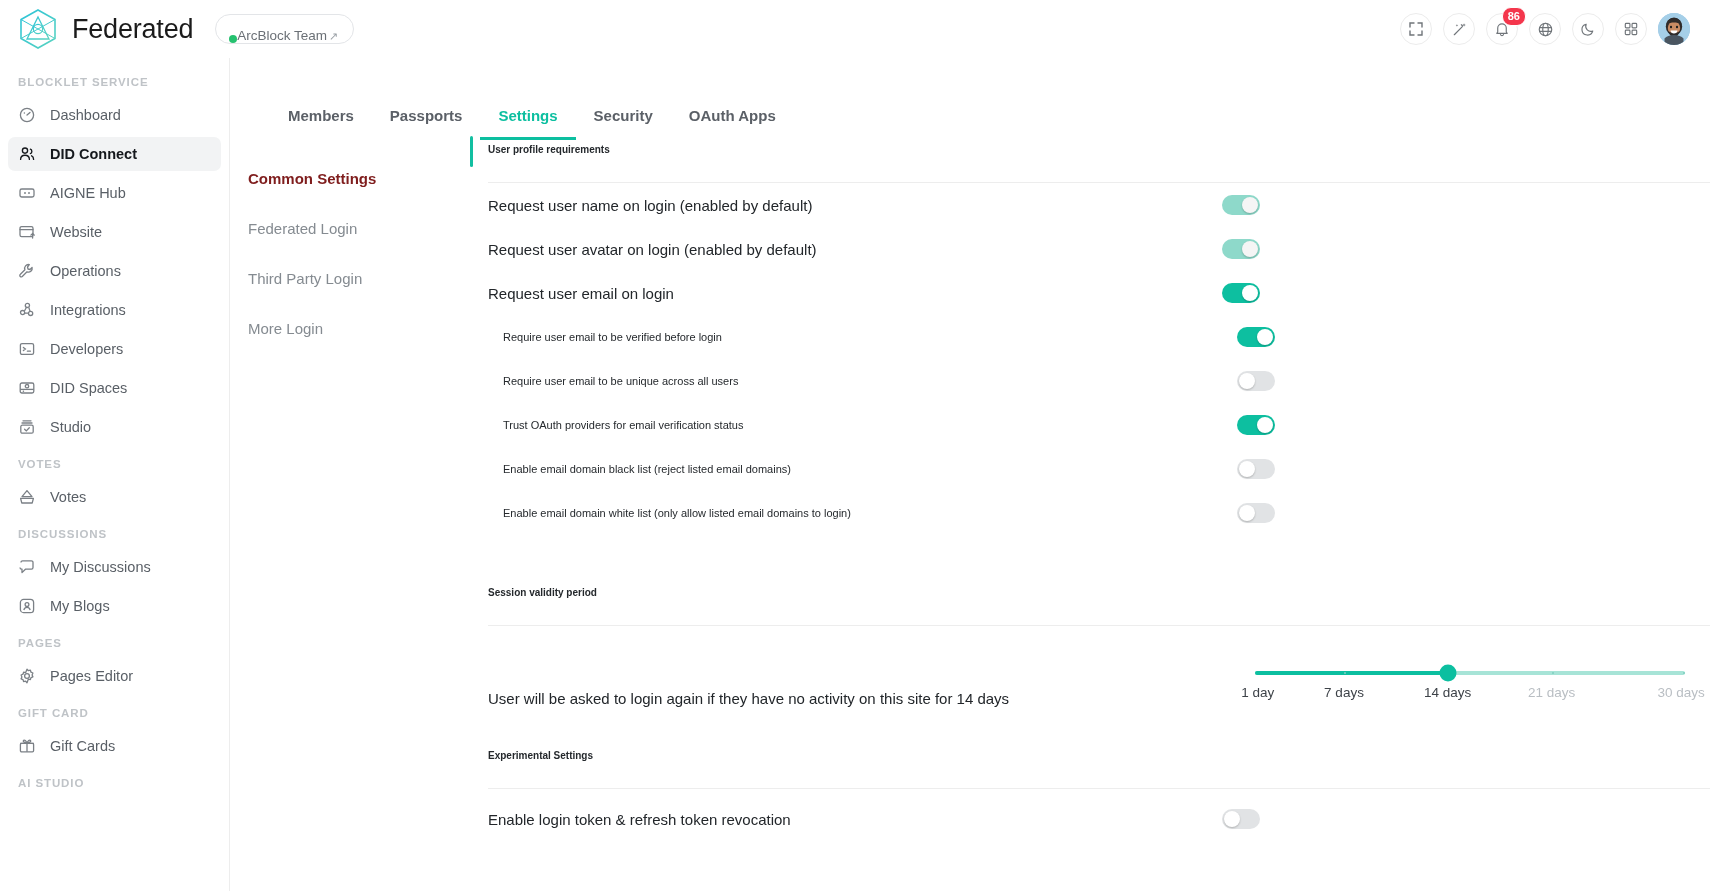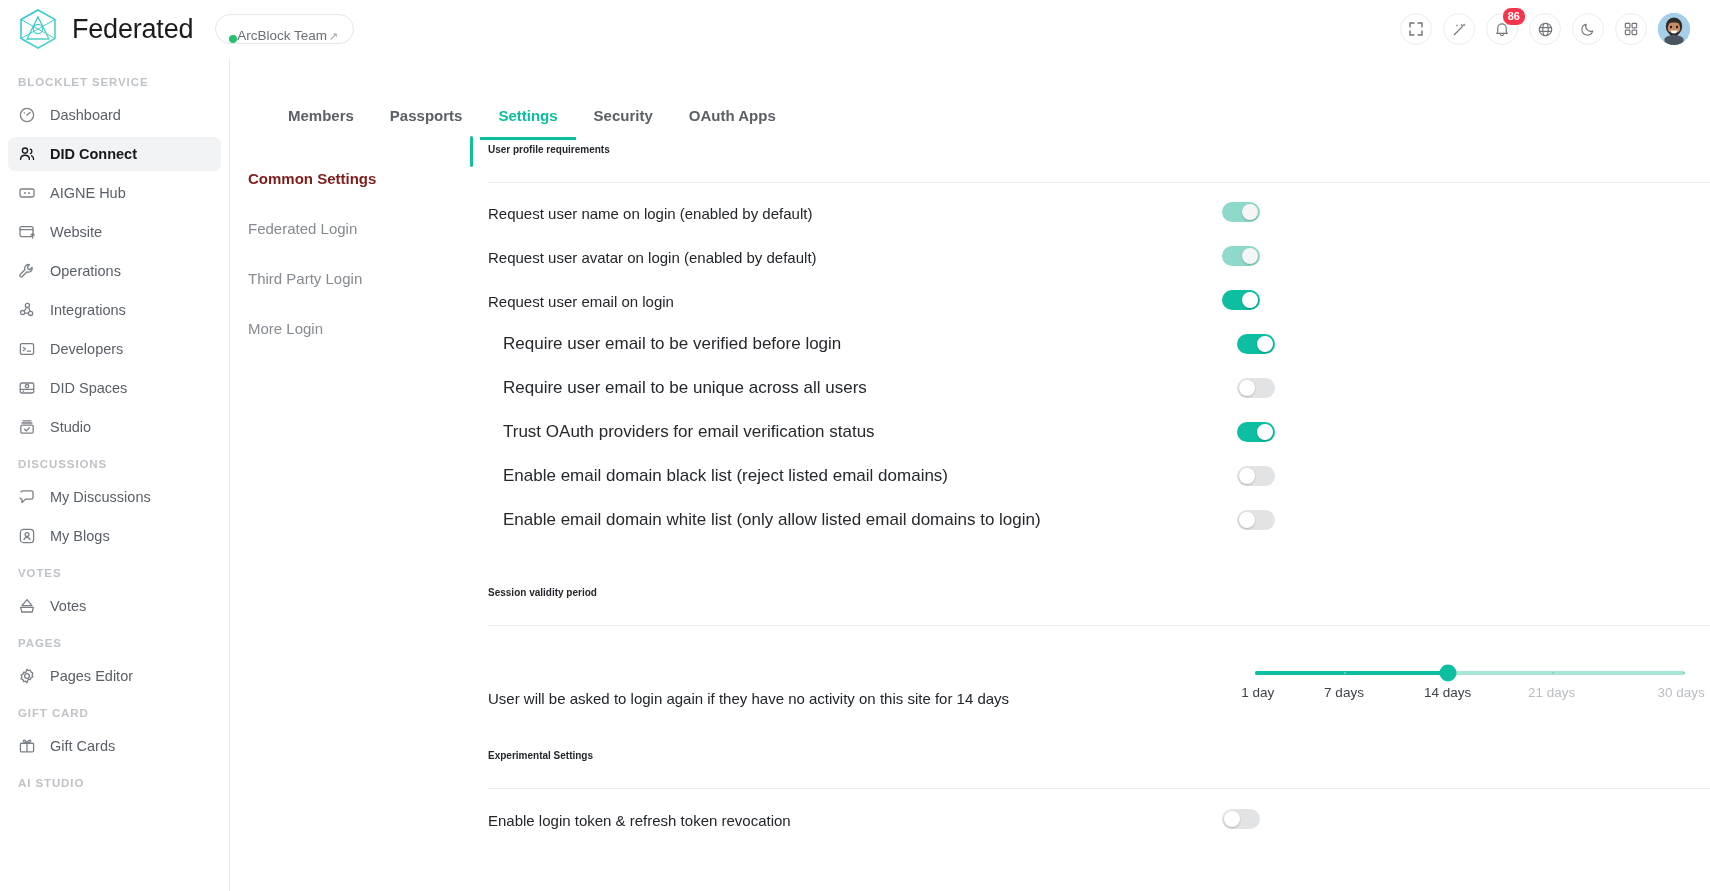--- a/index.html
+++ b/index.html
@@ -119,26 +119,26 @@
     width: 3px; background: #12bfa1; border-radius: 2px;
   }
   .section-title {
     font-size: 10px; font-weight: 700; color: #24282c;
     padding-top: 12px;
   }
   .section-rule { height: 1px; background: #ededed; margin-top: 27px; }
 
   .rows { padding-left: 18px; }
   .row {
-    display: flex; align-items: flex-end;
+    display: flex; align-items: center;
     min-height: 44px; padding: 5px 0;
   }
   .row-label { font-size: 15px; color: #22262a; }
   .row.sub { padding-left: 15px; }
-  .row.sub .row-label { font-size: 17px; color: #25292d; }
+  .row.sub .row-label { font-size: 11px; color: #25292d; }
   .row-ctrl { margin-left: auto; padding-right: 450px; display: flex; align-items: center; }
   .row.sub .row-ctrl { padding-right: 435px; }
 
   
   .sw {
     width: 38px; height: 20px; border-radius: 11px;
     position: relative; cursor: pointer; flex: none;
     background: #e1e3e5;
   }
   .sw .knob {
@@ -368,51 +368,51 @@
                 <path d="M5 2.8h8M4 5h10"></path>
                 <rect x="2.8" y="7.2" width="12.4" height="8" rx="1.5"></rect>
                 <path d="M6.6 11.2l1.7 1.7 3-3.2"></path>
               </svg>
             </span>
           <span>Studio</span>
         </div>
       </div>
 
       <div class="nav-group">
+        <div class="nav-group-title">VOTES</div>
+        <div class="nav-item">
+          <span class="ni">
+              <svg width="18" height="18" viewBox="0 0 18 18" fill="none" stroke="currentColor" stroke-width="1.3" stroke-linejoin="round">
+                <path d="M9 2.6L4 8.6h10z"></path>
+                <path d="M2.6 10.4h12.8l-1.2 4.6H3.8z"></path>
+              </svg>
+            </span>
+          <span>Votes</span>
+        </div>
+      </div>
+
+      <div class="nav-group">
         <div class="nav-group-title">DISCUSSIONS</div>
         <div class="nav-item">
           <span class="ni">
               <svg width="18" height="18" viewBox="0 0 18 18" fill="none" stroke="currentColor" stroke-width="1.3" stroke-linejoin="round">
                 <path d="M3 4.4a1.6 1.6 0 011.6-1.6h8.8A1.6 1.6 0 0115 4.4v5.2a1.6 1.6 0 01-1.6 1.6H7.4L4 14.6v-3.4h-.4A1.6 1.6 0 012 9.6"></path>
               </svg>
             </span>
           <span>My Discussions</span>
         </div>
         <div class="nav-item">
           <span class="ni">
               <svg width="18" height="18" viewBox="0 0 18 18" fill="none" stroke="currentColor" stroke-width="1.3">
                 <rect x="2.4" y="2.4" width="13.2" height="13.2" rx="3.2"></rect>
                 <circle cx="9" cy="7.6" r="1.9"></circle>
                 <path d="M5.8 13c.5-1.8 1.7-2.7 3.2-2.7s2.7.9 3.2 2.7"></path>
               </svg>
             </span>
           <span>My Blogs</span>
-        </div>
-      </div>
-
-      <div class="nav-group">
-        <div class="nav-group-title">VOTES</div>
-        <div class="nav-item">
-          <span class="ni">
-              <svg width="18" height="18" viewBox="0 0 18 18" fill="none" stroke="currentColor" stroke-width="1.3" stroke-linejoin="round">
-                <path d="M9 2.6L4 8.6h10z"></path>
-                <path d="M2.6 10.4h12.8l-1.2 4.6H3.8z"></path>
-              </svg>
-            </span>
-          <span>Votes</span>
         </div>
       </div>
 
       <div class="nav-group">
         <div class="nav-group-title">PAGES</div>
         <div class="nav-item">
           <span class="ni">
               <svg width="18" height="18" viewBox="0 0 18 18" fill="none" stroke="currentColor" stroke-width="1.3" stroke-linejoin="round">
                 <circle cx="9" cy="9" r="2.4"></circle>
                 <path d="M9 2.2l1.4 1.5 2-.5.6 2 1.9.8-.8 1.9.8 1.9-1.9.8-.6 2-2-.5L9 15.8l-1.4-1.7-2 .5-.6-2-1.9-.8.8-1.9-.8-1.9 1.9-.8.6-2 2 .5z"></path>

